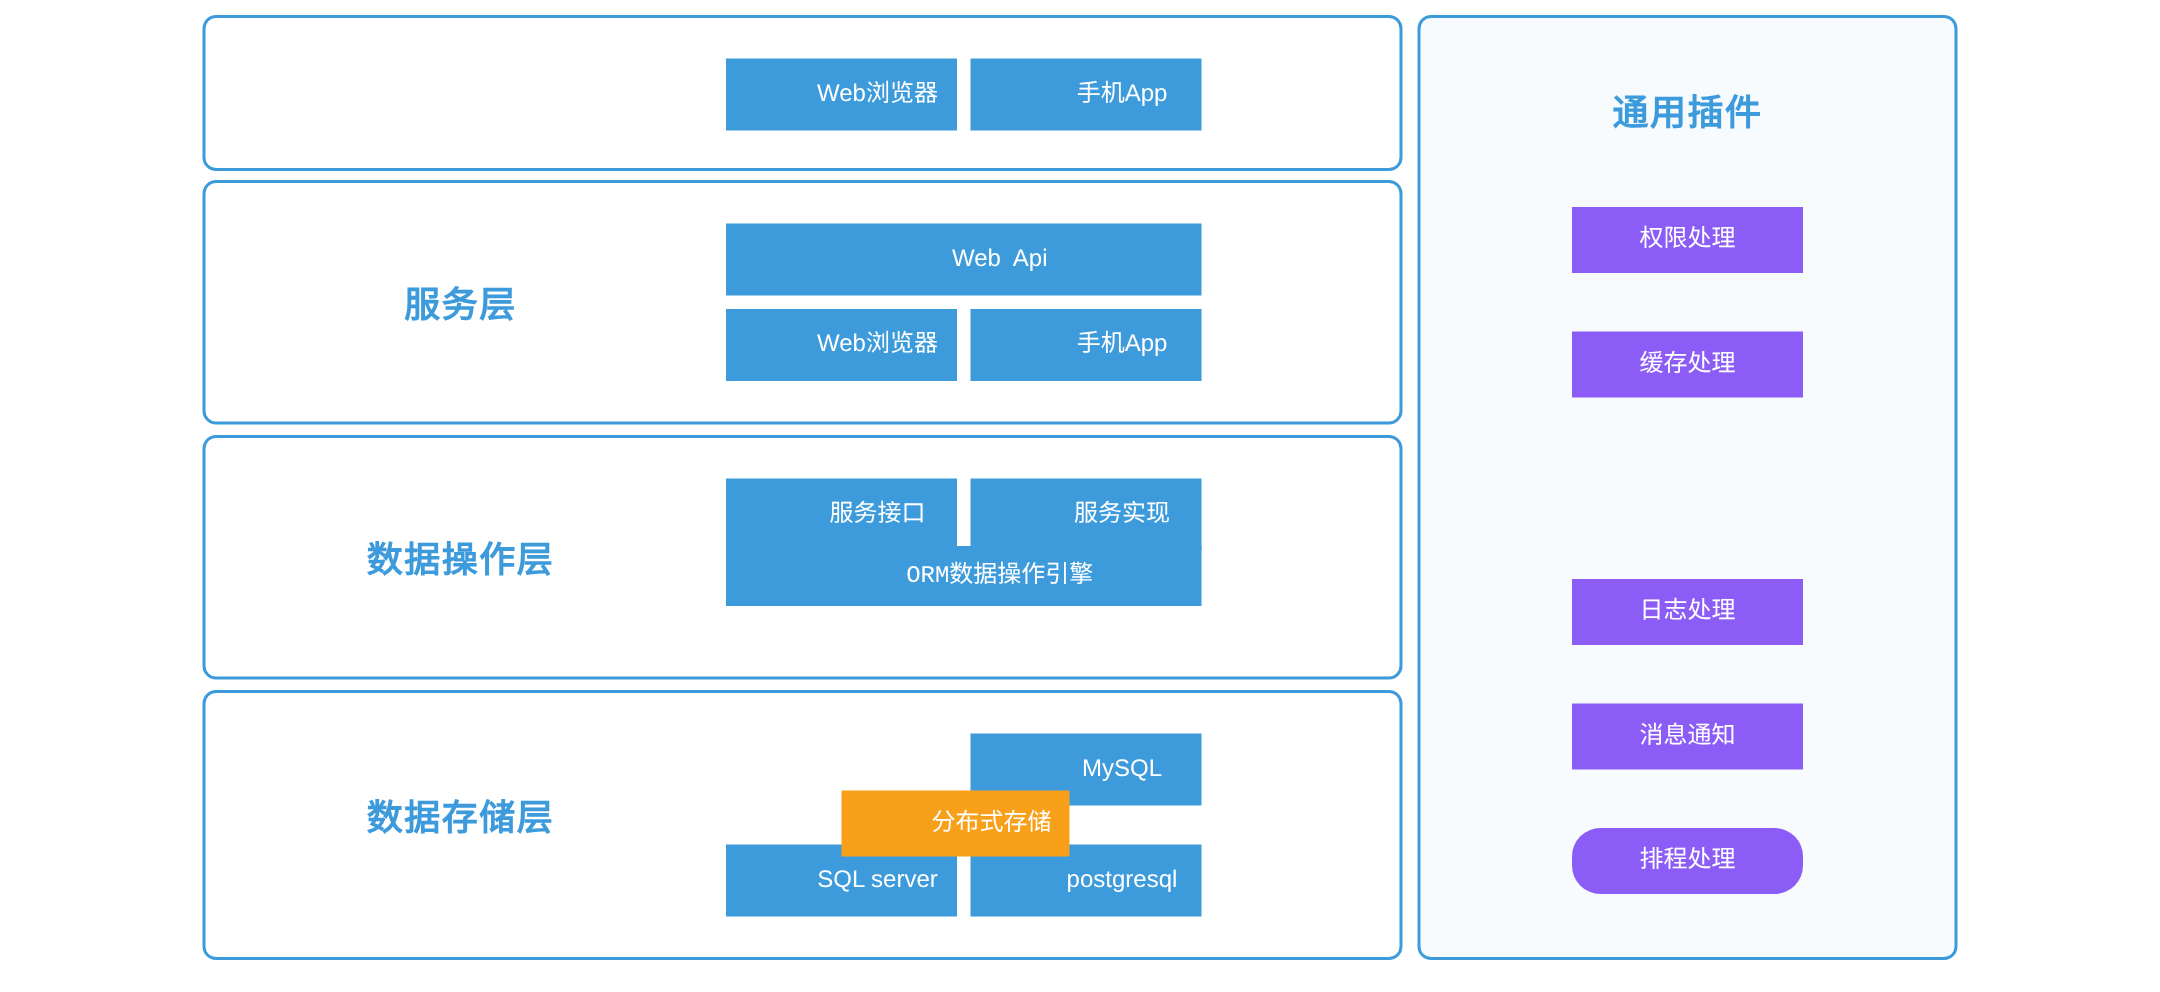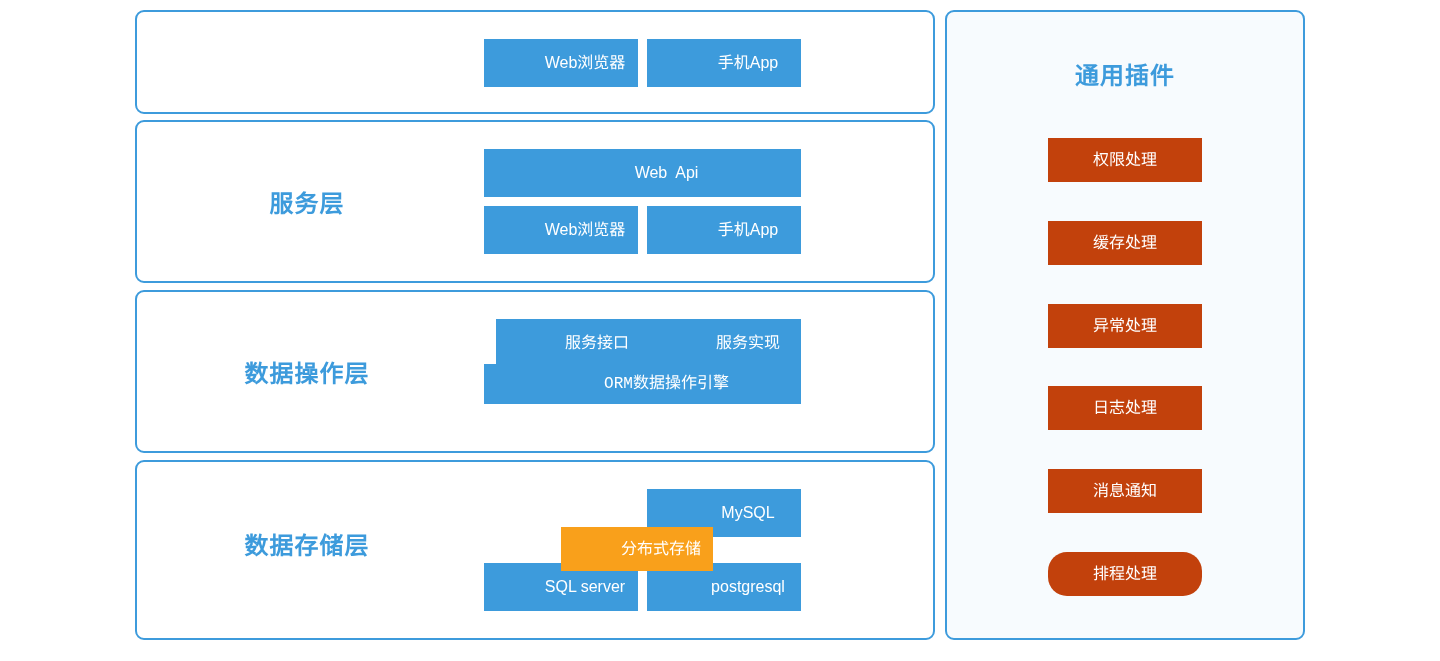--- a/index.html
+++ b/index.html
@@ -81,21 +81,21 @@
   
   #n-web-browser-0   { left: 347px; top: 27px; width: 154px; height: 48px; }
   #n-mobile-app-0    { left: 510px; top: 27px; width: 154px; height: 48px; }
 
   
   #n-web-api         { left: 347px; top: 27px; width: 317px; height: 48px; }
   #n-web-browser-1   { left: 347px; top: 84px; width: 154px; height: 48px; }
   #n-mobile-app-1    { left: 510px; top: 84px; width: 154px; height: 48px; }
 
   
-  #n-service-iface   { left: 347px; top: 27px; width: 154px; height: 48px; margin-left: 12px; }
+  #n-service-iface   { left: 347px; top: 27px; width: 154px; height: 48px; }
   #n-service-impl    { left: 510px; top: 27px; width: 154px; height: 48px; }
   #n-orm-engine      { left: 347px; top: 72px; width: 317px; height: 40px; font-family: Liberation Mono, monospace; }
 
   
   #n-oracle          { left: 347px; top: 27px; width: 154px; height: 48px; }
   #n-mysql           { left: 510px; top: 27px; width: 154px; height: 48px; }
   #n-sqlserver       { left: 347px; top: 101px; width: 154px; height: 48px; }
   #n-postgresql      { left: 510px; top: 101px; width: 154px; height: 48px; }
 
   
@@ -124,21 +124,21 @@
     letter-spacing: 1px;
     line-height: 1;
     white-space: nowrap;
   }
   .plugin-node {
     position: absolute;
     left: 101px;
     width: 154px;
     height: 44px;
     box-sizing: border-box;
-    background: #c2410c;
+    background: #8b5cf6;
     color: #ffffff;
     font-size: 16px;
     display: flex;
     align-items: center;
     justify-content: center;
     white-space: pre;
     line-height: 1;
   }
   .plugin-node.p0 { top: 126px; }
   .plugin-node.p1 { top: 209px; }
@@ -177,19 +177,18 @@
     <div class="node" id="n-sqlserver">SQL server</div>
     <div class="node" id="n-postgresql">postgresql</div>
     <div class="node overlay" id="n-distributed-storage">分布式存储</div>
   </section>
 
   <aside class="panel tinted" id="plugin-panel">
     <div id="plugin-title">通用插件</div>
 
     <div class="plugin-node p0">权限处理</div>
     <div class="plugin-node p1">缓存处理</div>
-    <div class="plugin-node p2">异常处理</div>
     <div class="plugin-node p3">日志处理</div>
     <div class="plugin-node p4">消息通知</div>
     <div class="plugin-node p5">排程处理</div>
   </aside>
 
 </div>
 
 </body></html>

